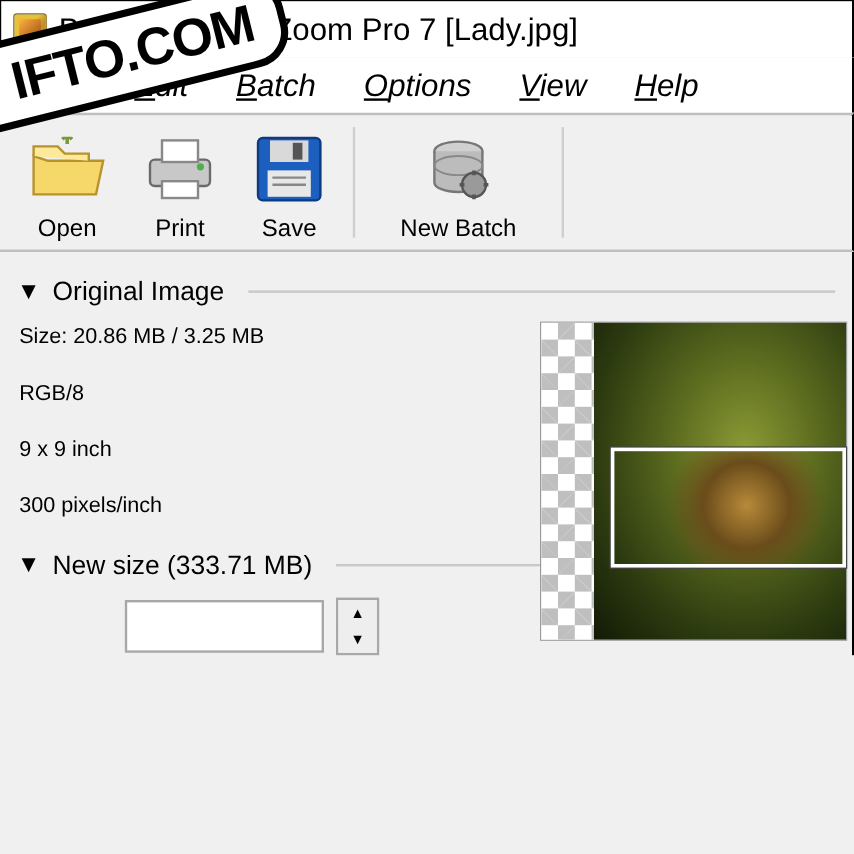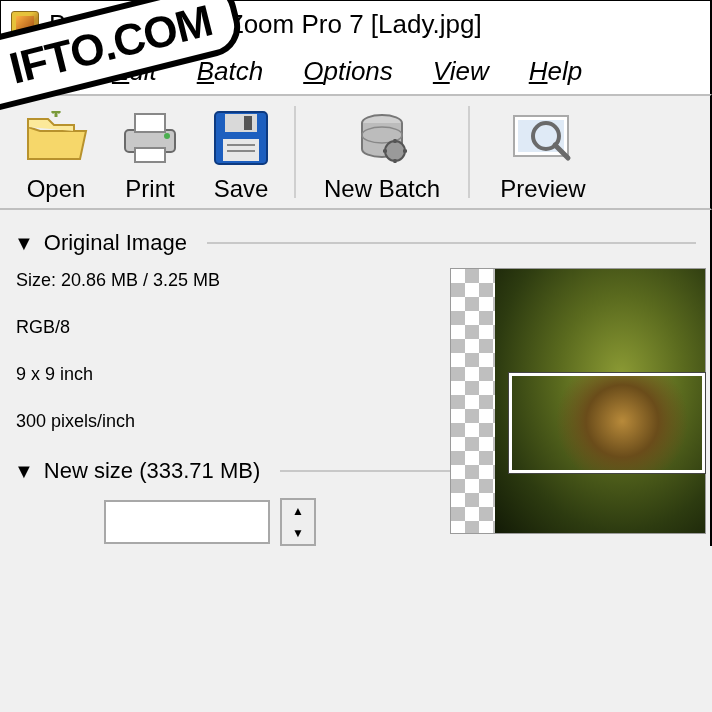--- a/index.html
+++ b/index.html
@@ -66,21 +66,21 @@
   .tool-btn {
     display: flex;
     flex-direction: column;
     align-items: center;
     justify-content: flex-end;
     height: 110px;
     cursor: pointer;
     padding: 6px 10px 4px;
   }
   .tool-btn .icon-slot { flex: 1; display: flex; align-items: center; justify-content: center; }
-  .tool-btn .label { font-size: 24px; color: #000; margin-top: 2px; }
+  .tool-btn .label { font-size: 20px; color: #000; margin-top: 2px; }
   .tsep {
     width: 2px; height: 92px;
     background: #cfcfcf;
     margin: 0 8px;
   }
   .panel {
     padding: 12px 14px 0 14px;
     border-right: 2px solid #000;
   }
   .section-header {
@@ -250,31 +250,20 @@
         <ellipse cx="29" cy="26" rx="20" ry="8" fill="none" stroke="#888" stroke-width="1.5"></ellipse>
         <circle cx="42" cy="42" r="10" fill="#9a9a9a" stroke="#555" stroke-width="2"></circle>
         <path d="M42 34 L42 30 M42 54 L42 50 M34 42 L30 42 M54 42 L50 42" stroke="#555" stroke-width="3"></path>
       </svg>
     </div>
     <div class="label">New Batch</div>
   </div>
 
   <div class="tsep"></div>
 
-  <div class="tool-btn" style="width:130px">
-    <div class="icon-slot">
-      <svg width="66" height="56" viewBox="0 0 66 56">
-        <rect x="4" y="6" width="54" height="40" fill="#fff" stroke="#aaa" stroke-width="2"></rect>
-        <rect x="8" y="10" width="46" height="32" fill="#dfeaf6"></rect>
-        <circle cx="36" cy="26" r="13" fill="none" stroke="#6a6a6a" stroke-width="4"></circle>
-        <line x1="45" y1="35" x2="58" y2="48" stroke="#6a6a6a" stroke-width="5" stroke-linecap="round"></line>
-      </svg>
-    </div>
-    <div class="label">Preview</div>
-  </div>
 </div>
 
 <div class="panel">
 
   <div class="section-header">
     <span class="tri">▼</span>
     <span class="label">Original Image</span>
     <span class="line"></span>
   </div>
 

